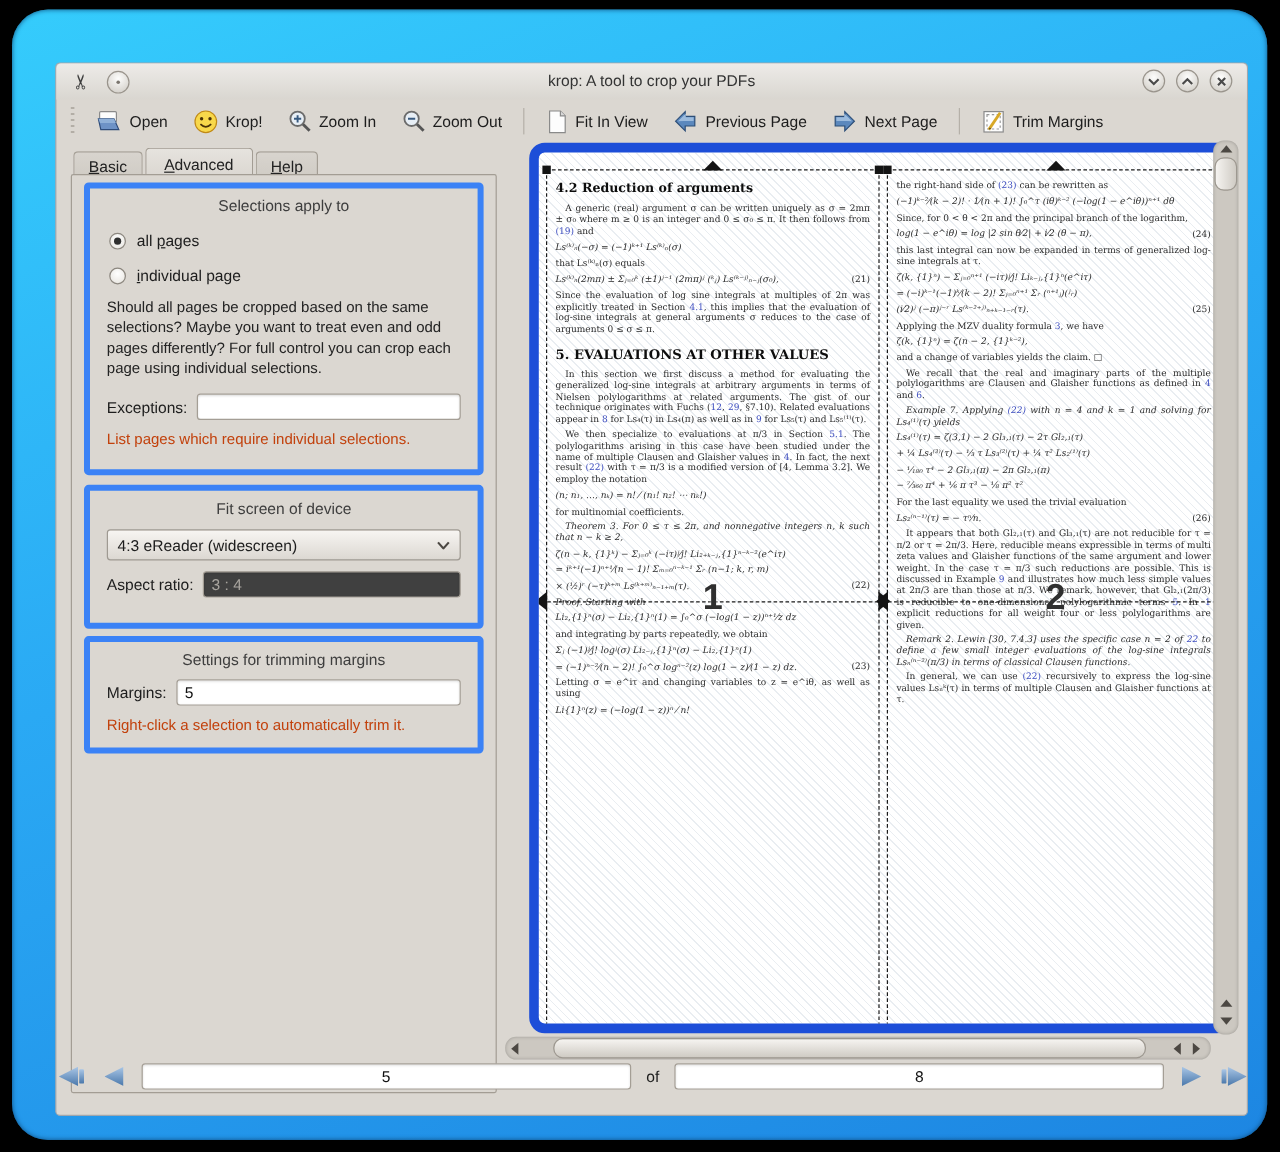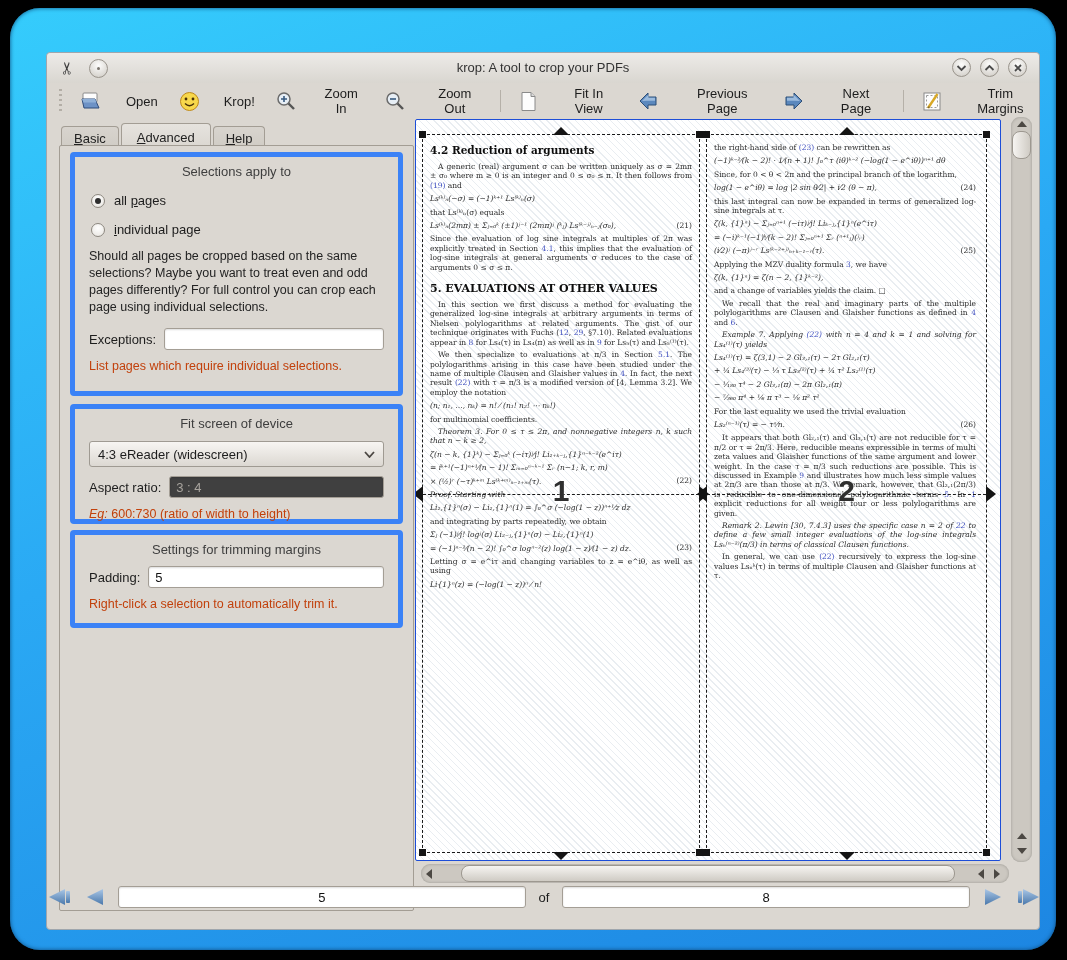--- a/index.html
+++ b/index.html
@@ -21,21 +21,21 @@
          background:radial-gradient(circle at 50% 32%,#fdfdfc,#cdc9c2);
          display:flex;align-items:center;justify-content:center;}
   .title-text{position:absolute;left:0;top:0;width:100%;height:30px;line-height:30px;
               text-align:center;font-size:13px;color:#333;}
   .win-btns{position:absolute;right:12px;top:5px;display:flex;gap:9px;}
   .round svg{display:block;}
   
   .toolbar{position:absolute;left:0;top:30px;width:100%;height:36px;display:flex;align-items:center;}
   .tb-handle{width:5px;height:24px;margin-left:12px;
      background:repeating-linear-gradient(#b3aea6 0 2px,transparent 2px 5px);width:3px;}
-  .tb-item{display:flex;align-items:center;gap:24px;margin-left:15px;font-size:13px;color:#1d1d1d;
+  .tb-item{display:flex;align-items:center;gap:6px;margin-left:15px;font-size:13px;color:#1d1d1d;
            background:none;border:none;padding:2px 3px;font-family:inherit;}
   .tb-sep{width:1px;height:22px;background:#b5b0a8;margin-left:15px;}
   .tb-item svg{display:block;}
   
   .tabbar{position:absolute;left:14px;top:69px;display:flex;align-items:flex-end;}
   .tab{font-size:13px;color:#222;padding:4px 12px;border:1px solid #a39d94;border-bottom:none;
        border-radius:4px 4px 0 0;background:linear-gradient(#d8d4ce,#cfcbc4);margin-right:2px;}
   .tab.active{background:linear-gradient(#e6e3de,#d9d5cf);padding:6px 15px;position:relative;top:1px;}
   u{text-decoration:underline;}
   
@@ -58,22 +58,22 @@
   .ti{flex:1;height:22px;border:1px solid #a49e95;border-radius:3px;background:#fff;
       box-shadow:inset 0 1px 2px rgba(0,0,0,.14);font-size:13px;padding:0 6px;box-sizing:border-box;
       font-family:inherit;color:#111;}
   .ti:disabled{background:#404040;color:#a8a49e;}
   .hint{margin:9px 14px 0 14px;font-size:12.5px;color:#c2410c;}
   .combo{margin:10px 14px 0 14px;height:24px;border:1px solid #9f9a92;border-radius:3px;
          background:linear-gradient(#f7f5f2,#dcd8d2);display:flex;align-items:center;
          padding:0 8px;font-size:13px;color:#1d1d1d;justify-content:space-between;}
   .eg{font-style:italic;}
   
-  .viewport{position:absolute;left:368px;top:66px;width:586px;height:742px;box-sizing:border-box;
-            border:1px solid #1d4ed8;border-radius:2px;background:#fff;overflow:hidden;}
+  .viewport{position:absolute;left:394px;top:66px;width:586px;height:742px;box-sizing:border-box;
+            border:8px solid #1d4ed8;border-radius:13px;background:#fff;overflow:hidden;}
   .hatch{position:absolute;inset:0;
      background:repeating-linear-gradient(45deg,rgba(120,145,170,.16) 0 1px,transparent 1px 5px);}
   .pcol{position:absolute;top:20px;width:262px;font-family:"DejaVu Serif","Liberation Serif",serif;
         font-size:7.5px;line-height:9.4px;color:#2b2b2b;text-align:justify;}
   .c0{left:14px;} .c1{left:298px;}
   .ph{font-weight:bold;font-size:10.5px;line-height:13px;margin:4px 0 5px 0;color:#0d0d0d;text-align:left;}
   .ph.sec{margin-top:10px;font-size:11px;}
   .pp{margin:3px 0;text-indent:8px;}
   .pp.ni{text-indent:0;}
   .pp.thm{font-style:italic;}
@@ -265,29 +265,26 @@
       <div class="combo">
         <span>4:3 eReader (widescreen)</span>
         <svg width="11" height="7">
               <path d="M1 1 L5.5 6 L10 1" fill="none" stroke="#4c4843" stroke-width="1.8"></path>
             </svg>
       </div>
       <div class="field-row">
         <span>Aspect ratio:</span>
         <input class="ti" disabled="" value="3 : 4" style="">
       </div>
-      <div class="hint">
-        <span class="eg">Eg:</span><span> 600:730 (ratio of width to height)</span>
-      </div>
     </div>
 
     <div class="group g3">
       <div class="group-title">Settings for trimming margins</div>
       <div class="field-row">
-        <span>Padding:</span>
+        <span>Margins:</span>
         <input class="ti" value="5" style="">
       </div>
       <div class="hint">Right-click a selection to automatically trim it.</div>
     </div>
   </div>
 
   <div class="viewport">
     <div class="hatch"></div>
 
     <div class="pcol c0">

